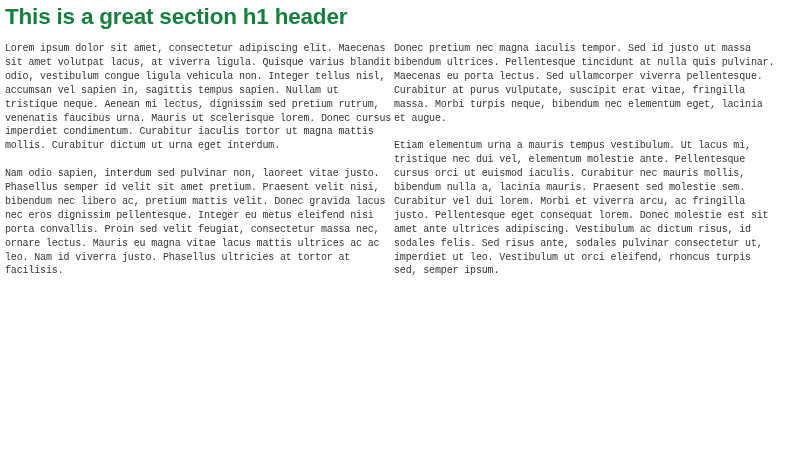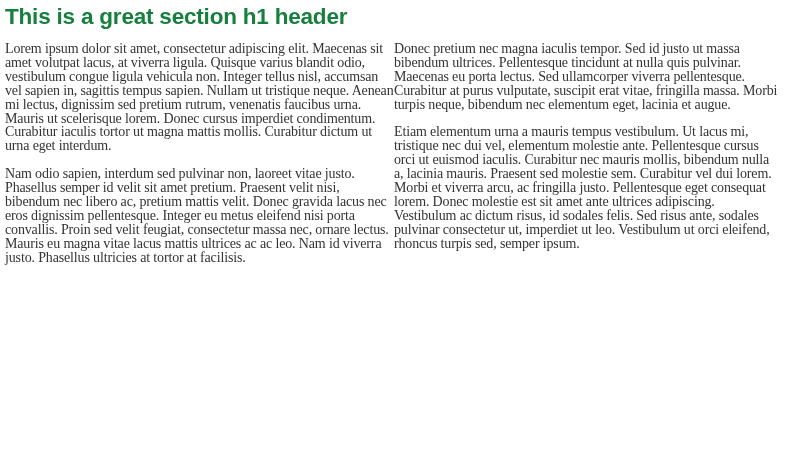--- a/index.html
+++ b/index.html
@@ -24,22 +24,22 @@
       font-weight: bold;
       font-size: 22.5px;
       letter-spacing: -0.2px;
       line-height: 30px;
       white-space: nowrap;
     }
     .col {
       position: absolute;
       top: 42px;
       width: 390px;
-      font-family: Liberation Serif, serif;
-      font-size: 14px;
+      font-family: Liberation Mono, monospace;
+      font-size: 10px;
       line-height: 13.9px;
       letter-spacing: -0.15px;
     }
     .col-left { left: 5px; width: 392px; }
     .col-right { left: 394px; width: 386px; }
     .col p {
       margin: 0 0 13.9px 0;
     }
   </style>
 </head>

